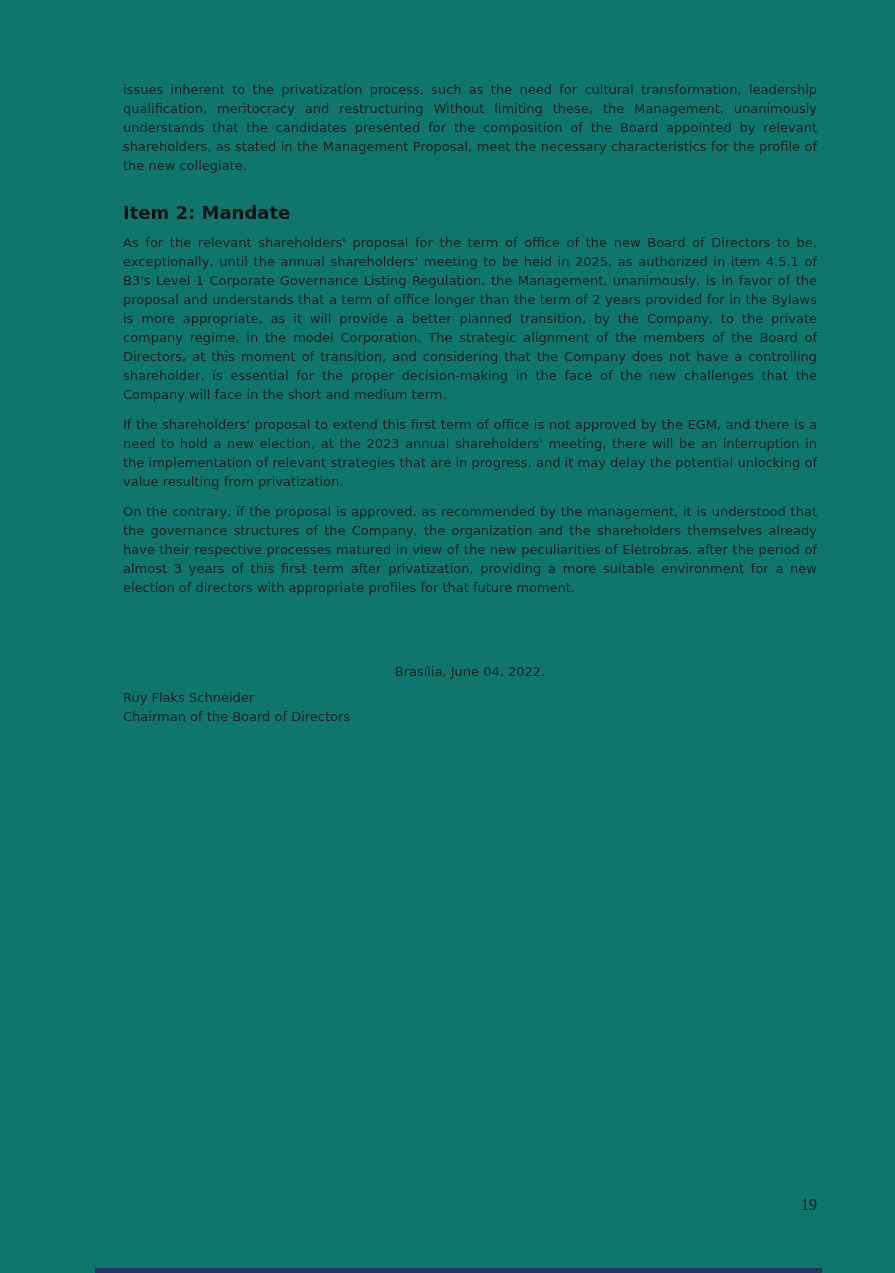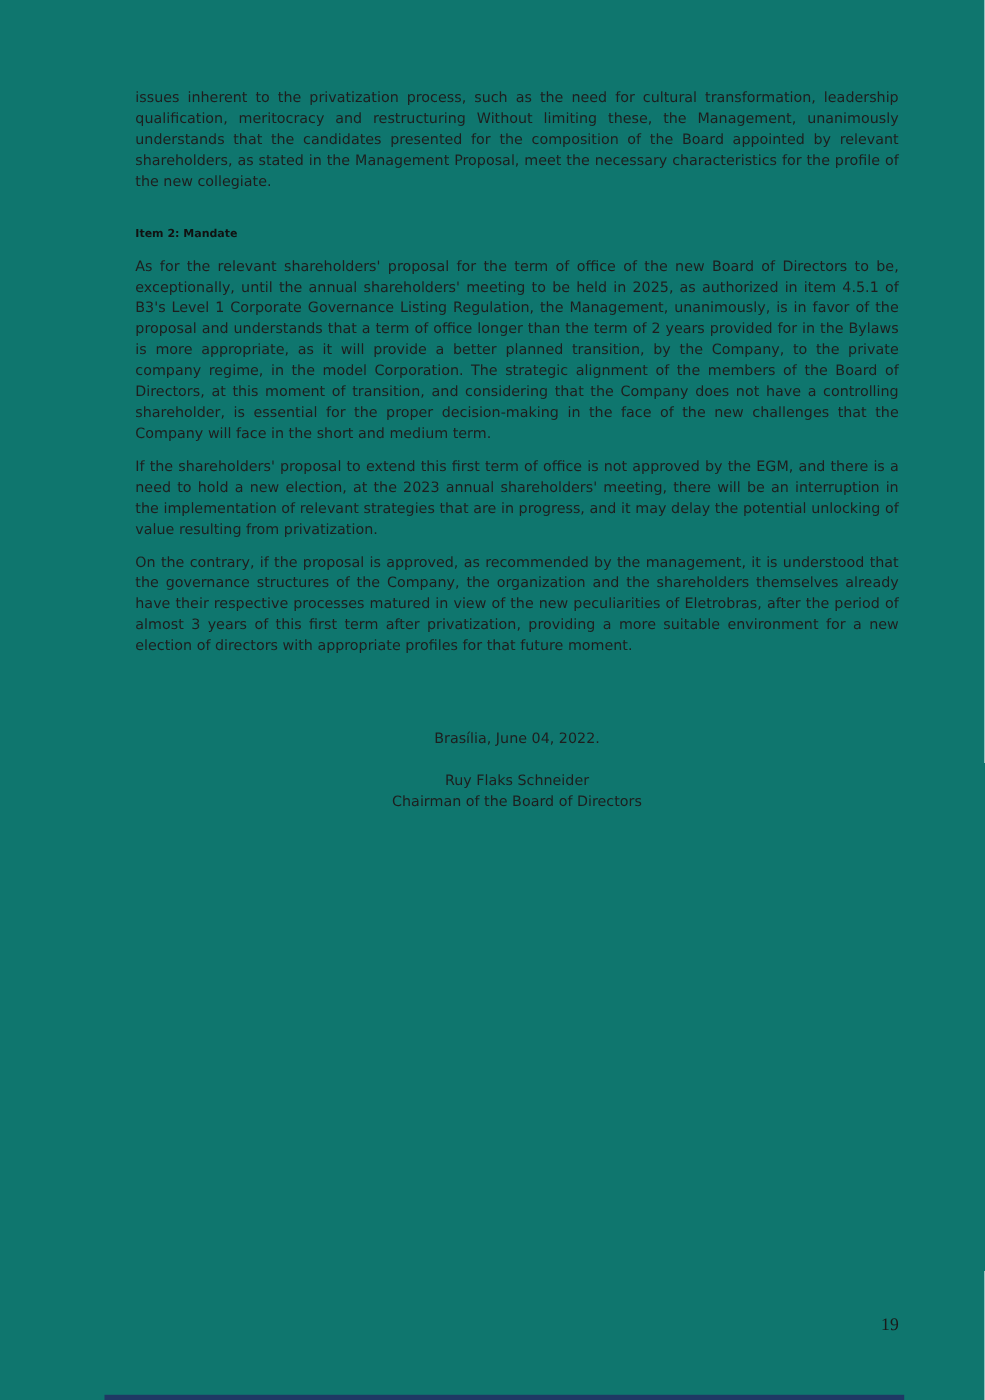--- a/index.html
+++ b/index.html
@@ -24,36 +24,35 @@
   }
   .content p.body-par {
     margin: 0 0 11px 0;
     font-size: 13px;
     line-height: 19px;
     text-align: justify;
     color: #1e1e1e;
   }
   .content h2.section-heading {
     margin: 28px 0 11px 0;
-    font-size: 10px;
+    font-size: 18px;
     line-height: 19px;
     font-weight: bold;
     color: #111111;
     text-align: left;
   }
   .date-line {
     margin: 65px 0 0 0;
     font-size: 13px;
     line-height: 19px;
     text-align: center;
     color: #1e1e1e;
   }
   .signature-block {
-    margin-top: 20px;
-    text-align: center;
+    margin-top: 7px;
   }
   .signature-block p {
     margin: 0;
     font-size: 13px;
     line-height: 19px;
     color: #1e1e1e;
   }
   .page-number {
     position: absolute;
     top: 1196px;

